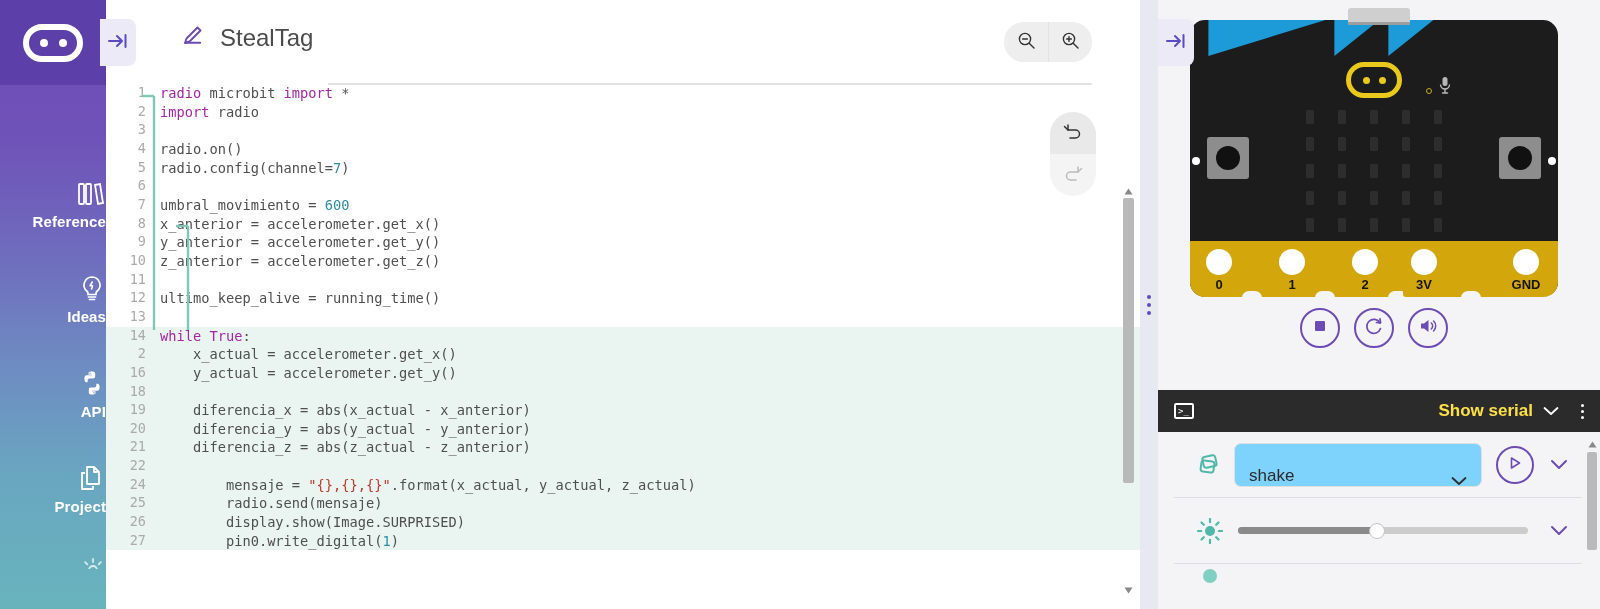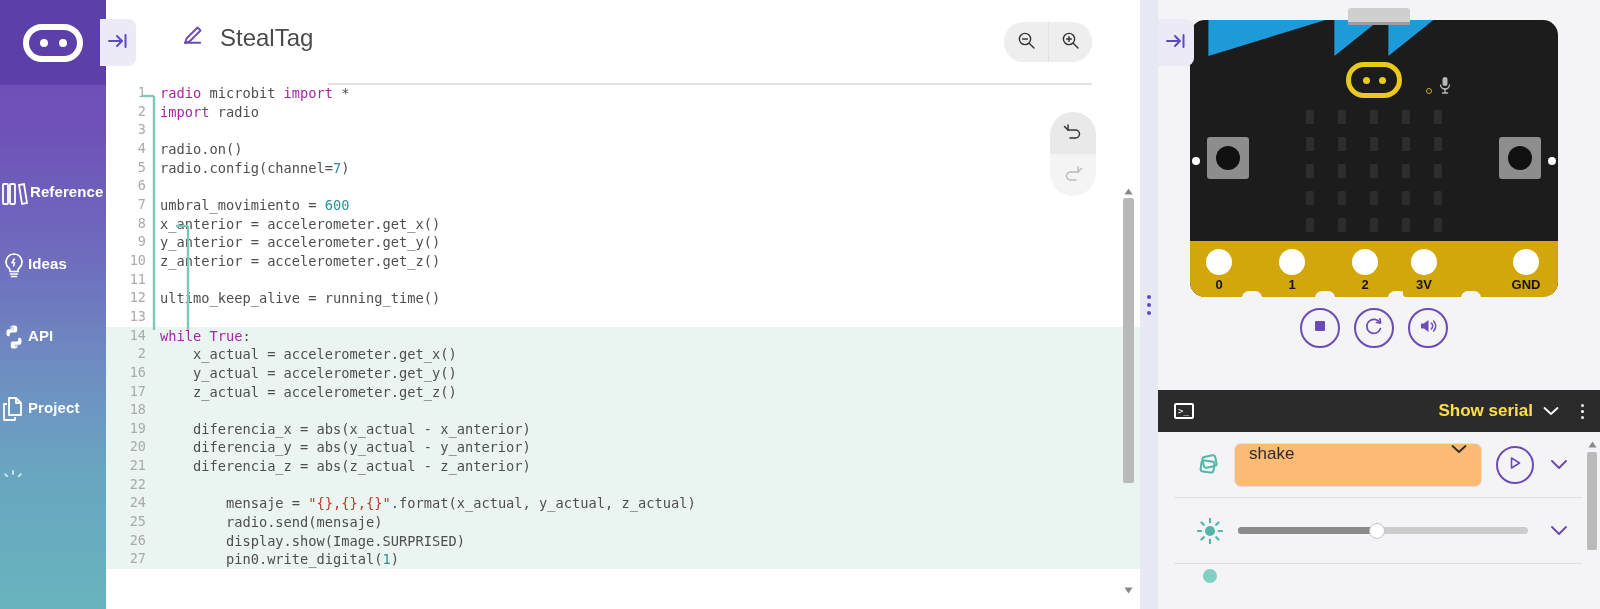--- a/index.html
+++ b/index.html
@@ -25,21 +25,21 @@
     display: flex; align-items: center; justify-content: center;
   }
   .logo-mark {
     width: 60px; height: 38px; border: 6px solid #fff; border-radius: 19px;
     display: flex; align-items: center; justify-content: center; gap: 11px;
   }
   .logo-mark i { width: 8px; height: 8px; border-radius: 50%; background: #fff; display: block; }
 
   .side-items { margin-top: 92px; width: 100%; display: flex; flex-direction: column; align-items: center; }
   .side-item {
-    width: 100%; display: flex; flex-direction: row; align-items: flex-start;
+    width: 100%; display: flex; flex-direction: column; align-items: flex-end;
     cursor: pointer; margin-bottom: 42px; color: #fff;
   }
   .side-item .ic { height: 30px; display: flex; align-items: flex-end; justify-content: center; }
   .side-item .lbl { font-size: 15px; font-weight: bold; margin-top: 6px; letter-spacing: .1px; }
   .side-item.partial { margin-bottom: 0; height: 12px; overflow: hidden; opacity: .75; }
 
   
   .collapse-left {
     position: absolute; left: 100px; top: 19px; width: 36px; height: 47px;
     background: #eceaf7; border-radius: 0 8px 8px 0;
@@ -207,22 +207,22 @@
 
   
   .sensor-pane { flex: 1 1 auto; background: #f4f4f6; position: relative; overflow: hidden; }
   .sensor-row {
     display: flex; align-items: center; height: 66px; padding: 0 14px 0 16px;
     border-bottom: 1px solid #dddde2; margin: 0 18px 0 16px;
   }
   .sensor-row:first-child { border-bottom: 1px solid #dddde2; }
   .sensor-icon { width: 40px; display: flex; align-items: center; justify-content: center; flex: 0 0 40px; }
   .gesture-select {
-    flex: 1 1 auto; height: 44px; background: #fdba74; border: 1px solid #e0e0e0; border-radius: 7px;
-    display: flex; align-items: flex-start; padding: 0 14px; margin-left: 4px; cursor: pointer;
+    flex: 1 1 auto; height: 44px; background: #7dd3fc; border: 1px solid #e0e0e0; border-radius: 7px;
+    display: flex; align-items: flex-end; padding: 0 14px; margin-left: 4px; cursor: pointer;
     position: relative;
   }
   .gesture-select .gsel-val { font-size: 17px; color: #2c2c2c; }
   .gesture-select .gsel-chev { margin-left: auto; display: flex; }
   .play-btn {
     width: 38px; height: 38px; border-radius: 50%; border: 2px solid #6c4bb6;
     display: flex; align-items: center; justify-content: center; margin-left: 14px; cursor: pointer; flex: 0 0 38px;
   }
   .row-chev { margin-left: 16px; cursor: pointer; flex: 0 0 18px; display: flex; align-items: center; }
   .slider-wrap { flex: 1 1 auto; margin-left: 8px; display: flex; align-items: center; position: relative; height: 20px; }
@@ -416,24 +416,20 @@
               </tr>
               <tr class="code-line hl-row">
                 <td class="ln">2</td>
                 <td class="code-txt">    x_actual = accelerometer.get_x()</td>
               </tr>
               <tr class="code-line hl-row">
                 <td class="ln">16</td>
                 <td class="code-txt">    y_actual = accelerometer.get_y()</td>
               </tr>
               <tr class="code-line hl-row">
-                <td class="ln">17</td>
-                <td class="code-txt">    z_actual = accelerometer.get_z()</td>
-              </tr>
-              <tr class="code-line hl-row">
                 <td class="ln">18</td>
                 <td class="code-txt">&nbsp;</td>
               </tr>
               <tr class="code-line hl-row">
                 <td class="ln">19</td>
                 <td class="code-txt">    diferencia_x = abs(x_actual - x_anterior)</td>
               </tr>
               <tr class="code-line hl-row">
                 <td class="ln">20</td>
                 <td class="code-txt">    diferencia_y = abs(y_actual - y_anterior)</td>

